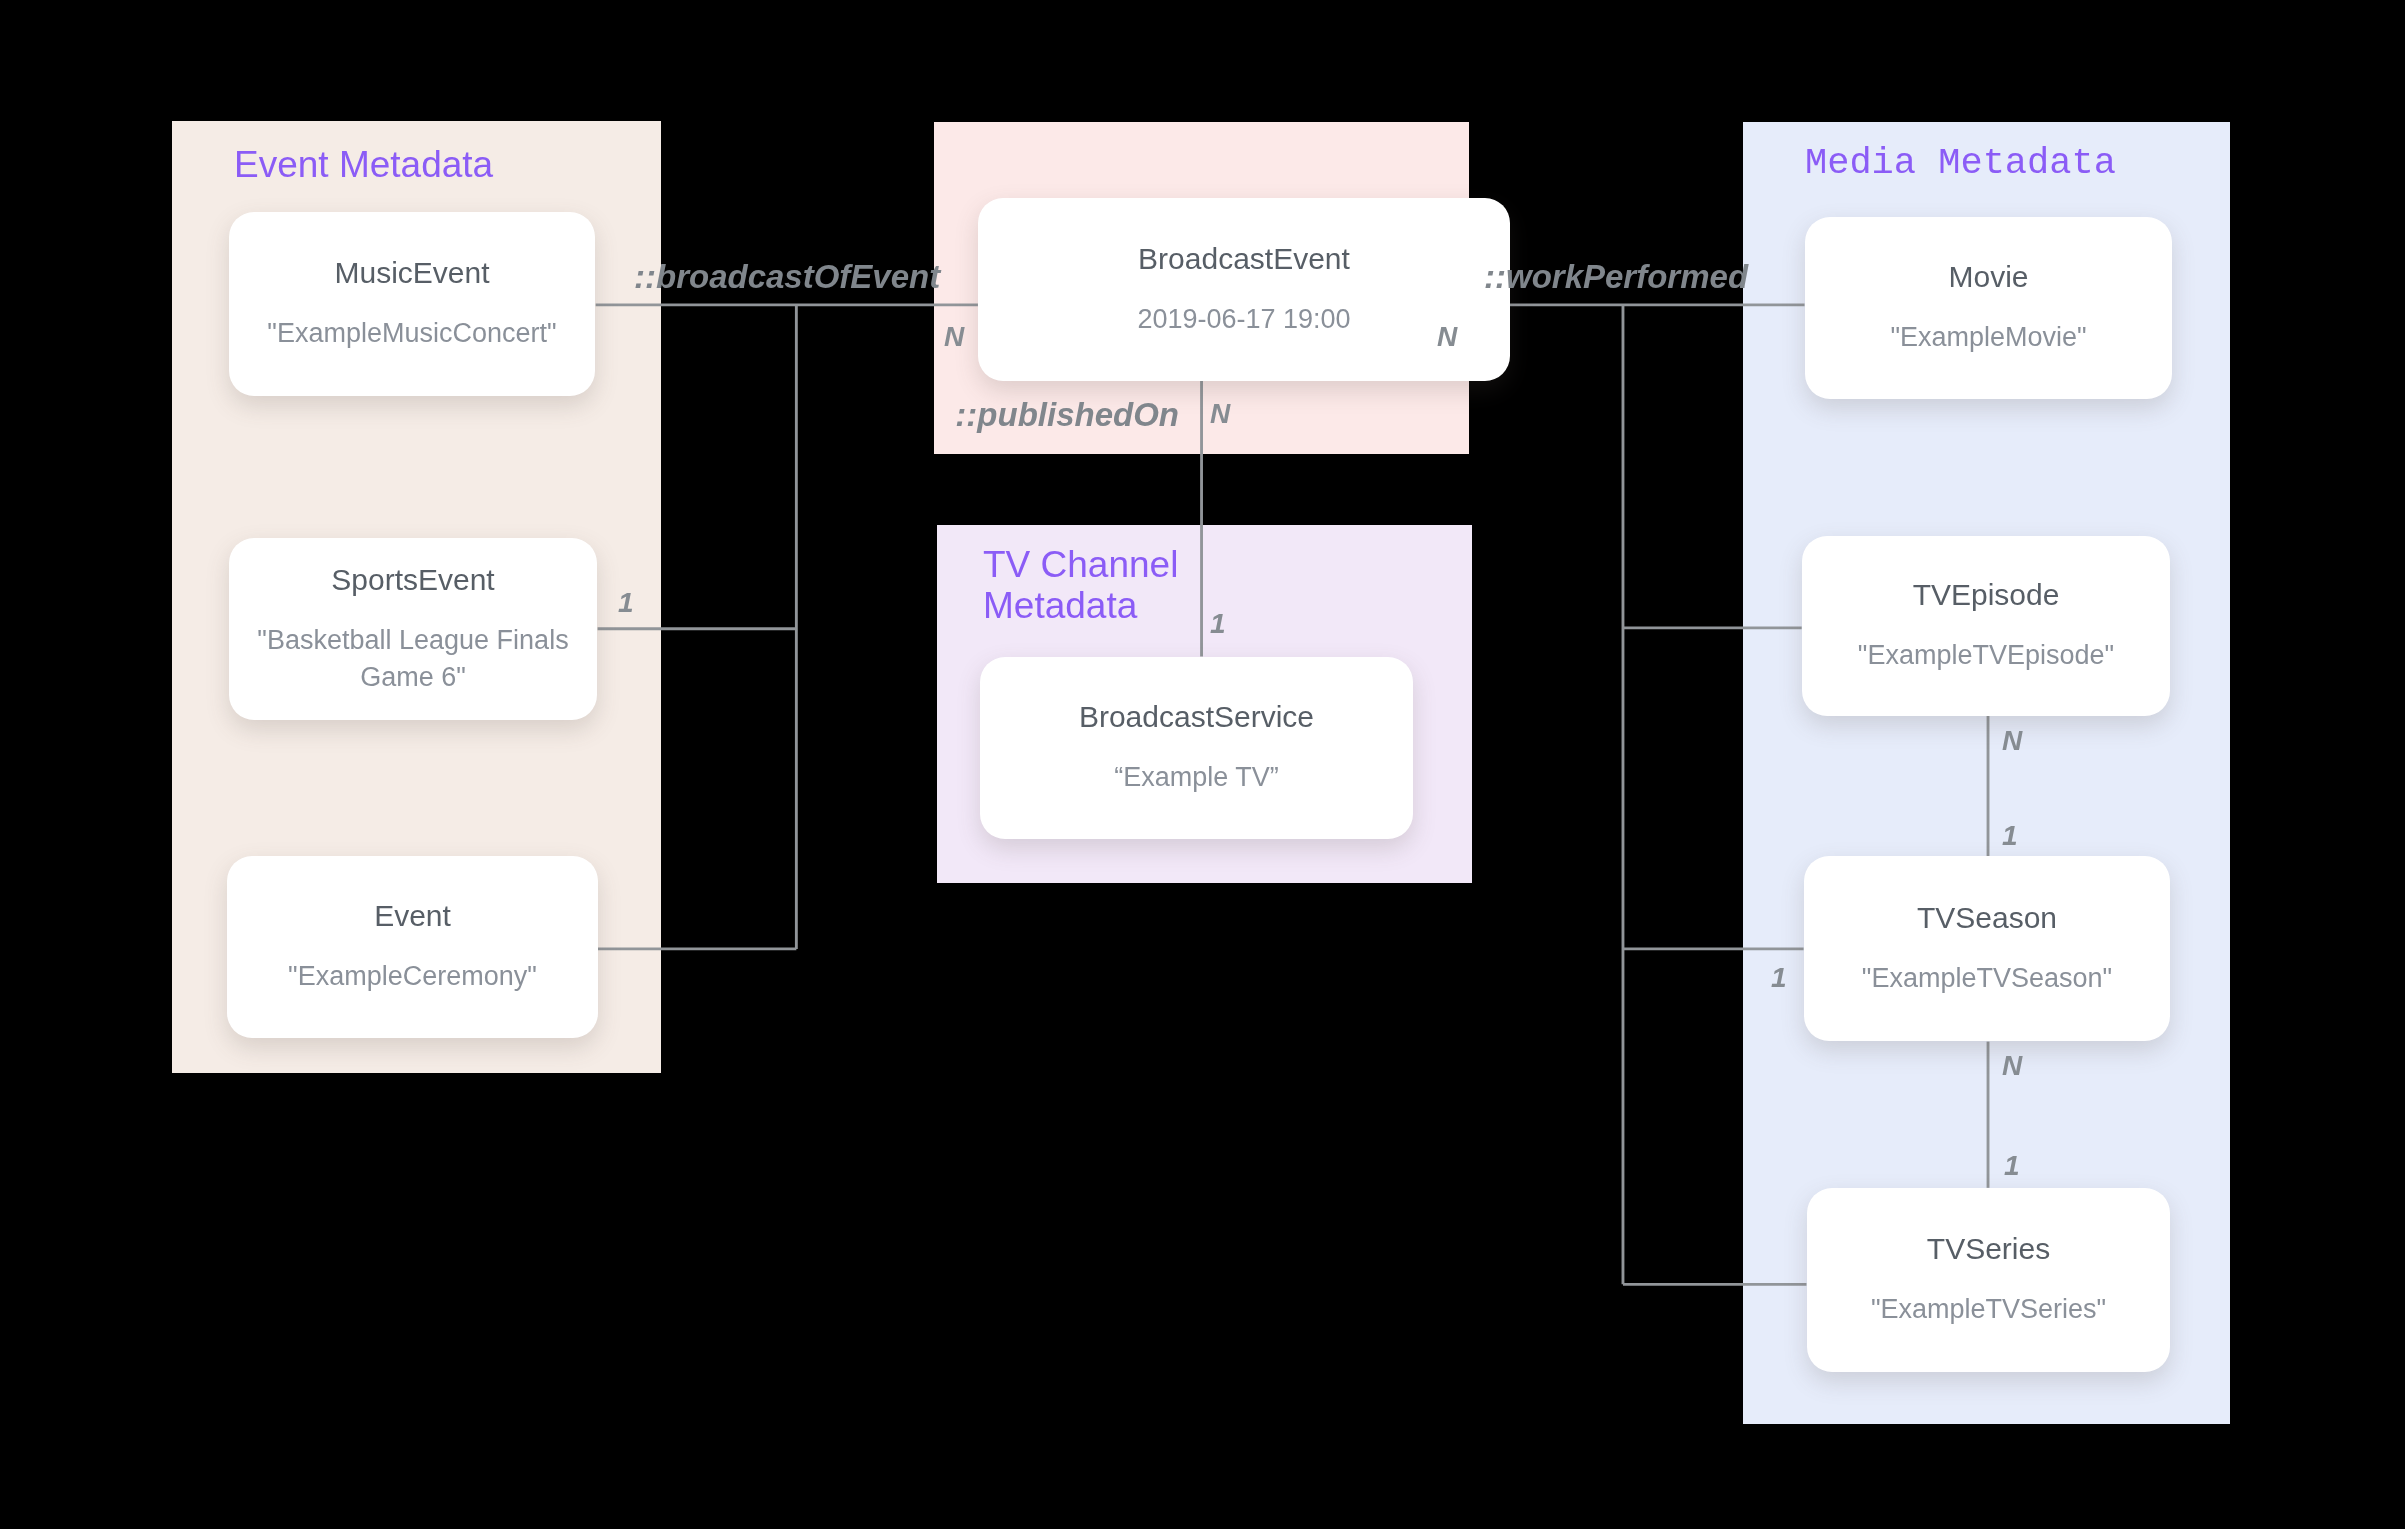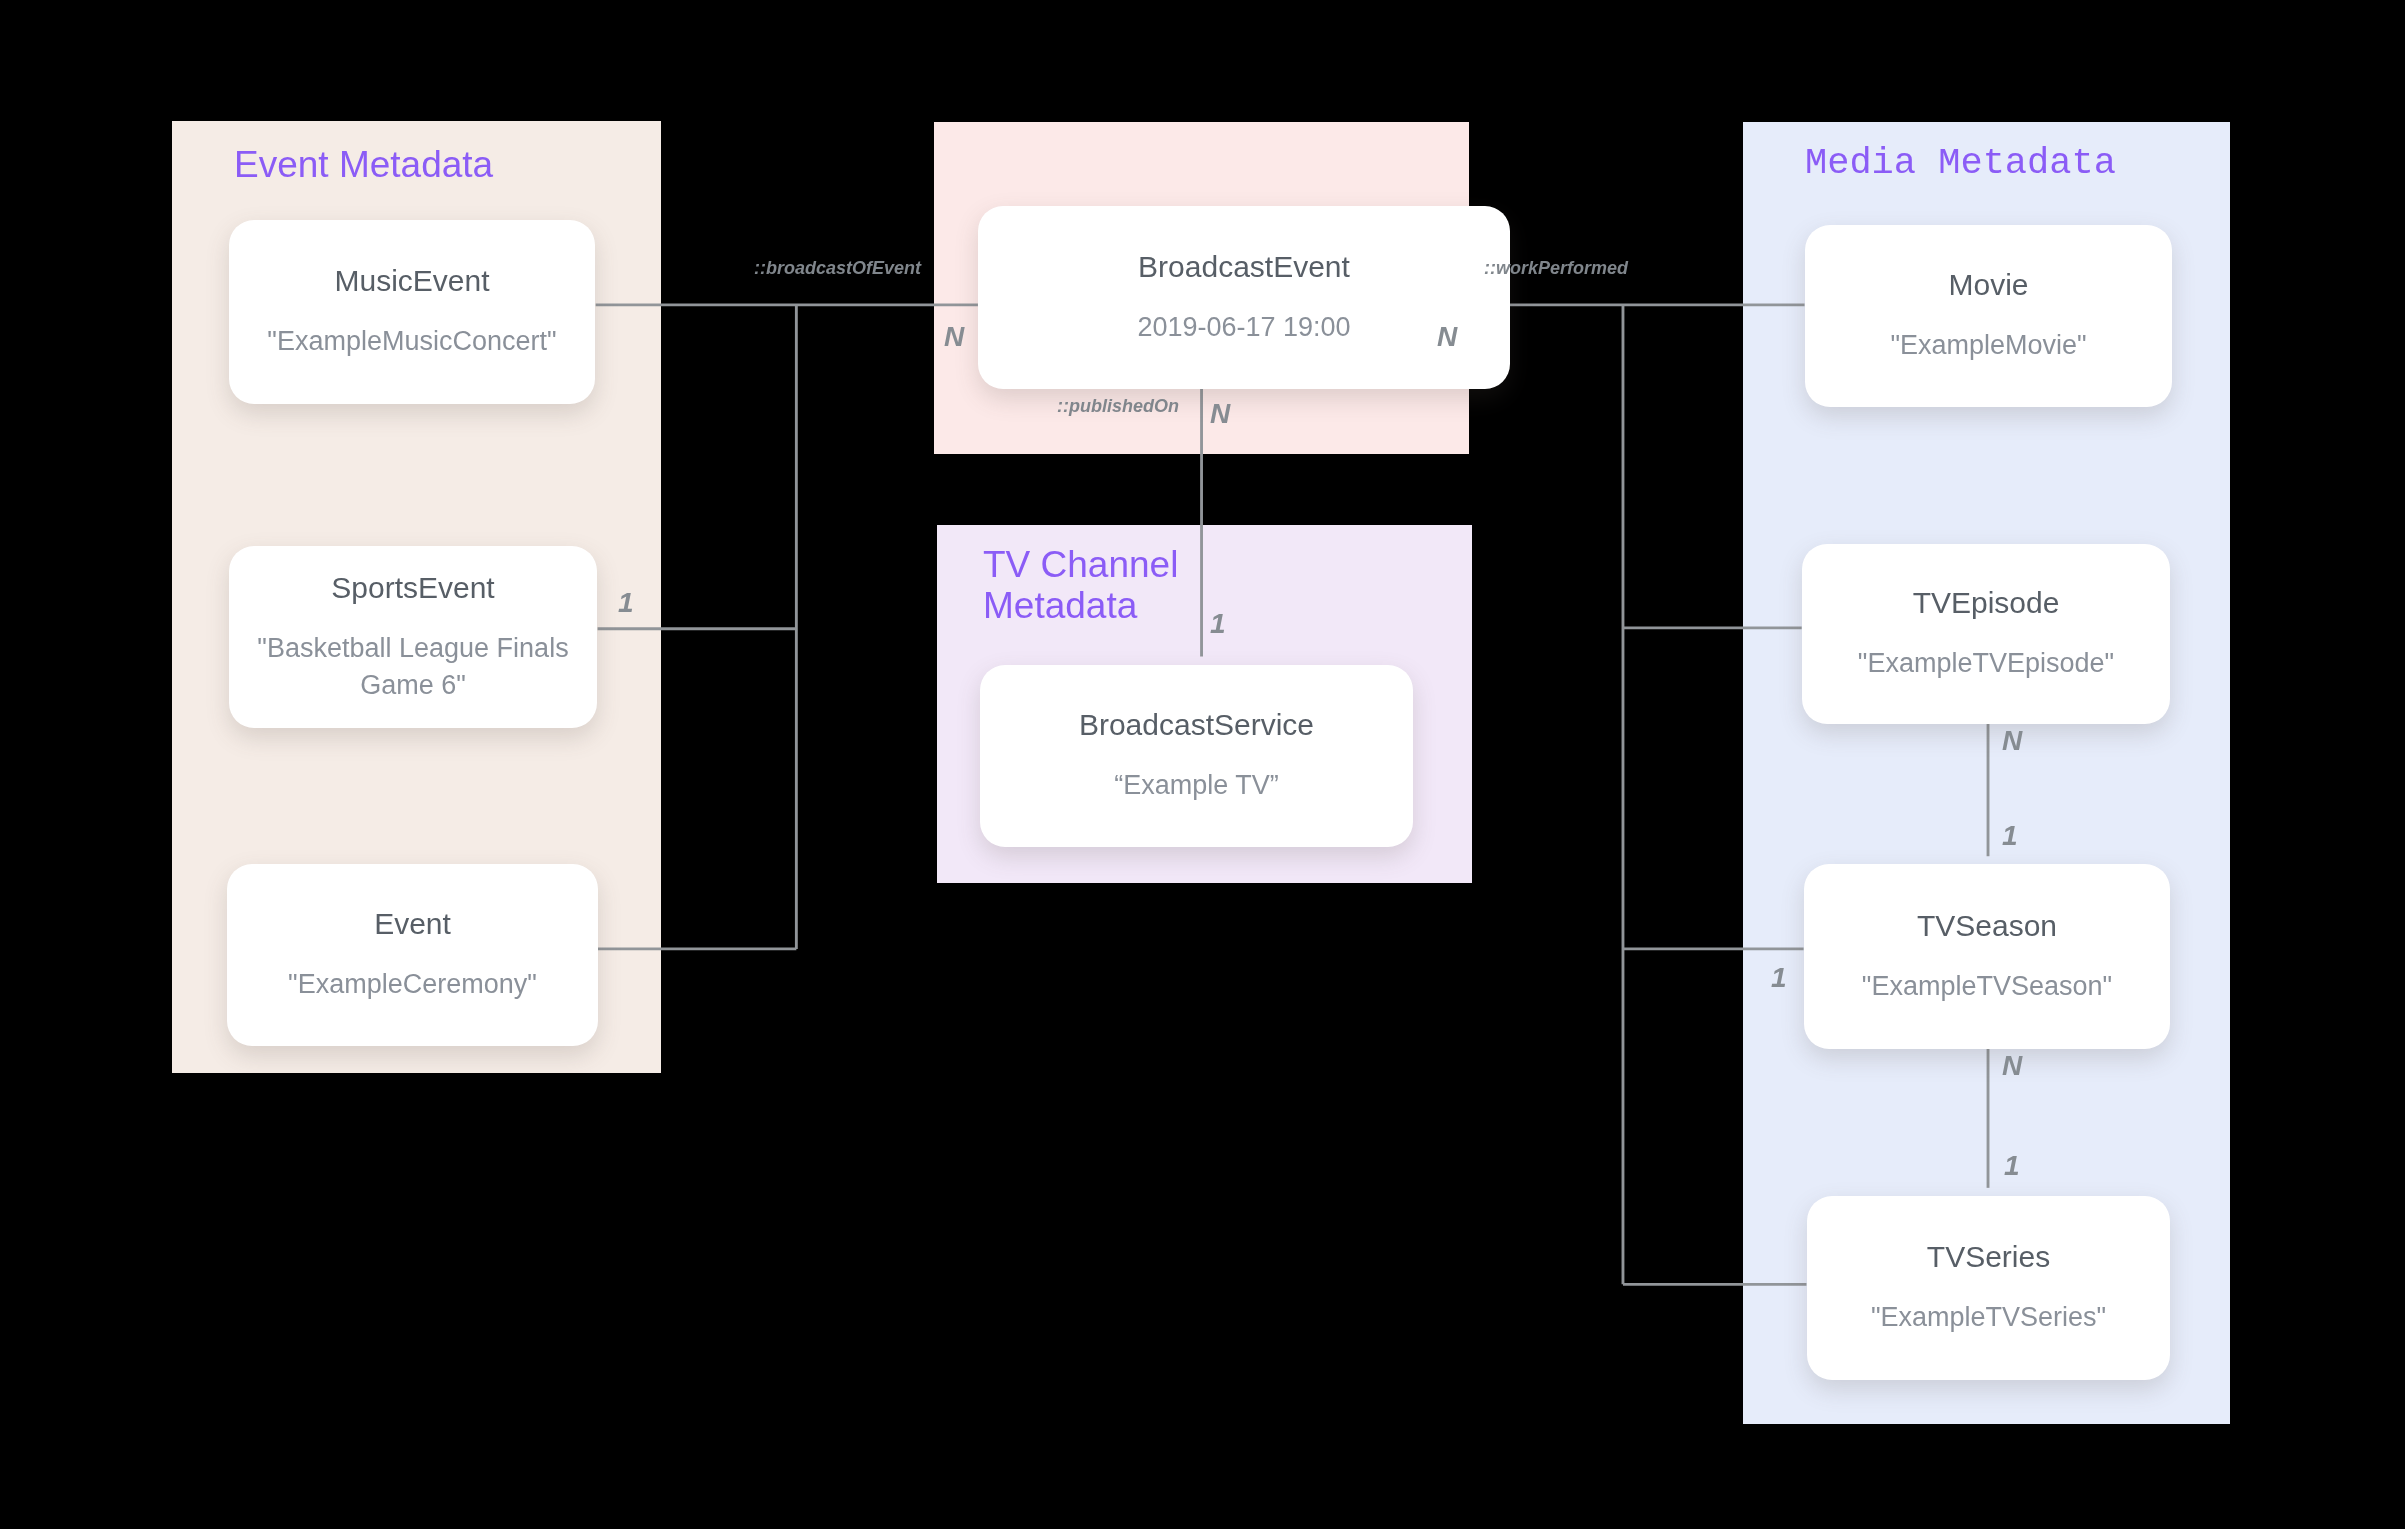--- a/index.html
+++ b/index.html
@@ -18,36 +18,36 @@
   #title-media{left:62px;top:21px;}
   #title-tvchannel{left:46px;top:19px;width:315px;}
 
   #lines{position:absolute;left:0;top:0;width:2405px;height:1529px;}
   #lines line{stroke:#919599;stroke-width:3;}
 
   .node{
     position:absolute;background:#ffffff;border-radius:25px;
     box-shadow:0 9.6px 23px rgba(90,80,70,0.18);
     display:flex;flex-direction:column;align-items:center;justify-content:center;
-    gap:25px;text-align:center;padding:0 27px;box-sizing:border-box;margin-top:8px;
+    gap:25px;text-align:center;padding:0 27px;box-sizing:border-box;
   }
   .node-name{font-size:30px;color:#575e66;}
   .node-value{font-size:27px;color:#8a9099;line-height:1.35;}
 
   #card-musicevent{left:229px;top:212px;width:366px;height:184px;}
   #card-sportsevent{left:229px;top:538px;width:368px;height:182px;}
   #card-event{left:227px;top:856px;width:371px;height:182px;text-align:right;}
   #card-broadcastevent{left:978px;top:198px;width:532px;height:183px;}
   #card-broadcastservice{left:980px;top:657px;width:433px;height:182px;}
   #card-movie{left:1805px;top:217px;width:367px;height:182px;text-align:center;}
   #card-tvepisode{left:1802px;top:536px;width:368px;height:180px;}
   #card-tvseason{left:1804px;top:856px;width:366px;height:185px;}
   #card-tvseries{left:1807px;top:1188px;width:363px;height:184px;}
 
-  .edge-label{position:absolute;font-size:18px;font-style:italic;font-weight:bold;color:#80868c;white-space:nowrap;}
+  .edge-label{position:absolute;font-size:33px;font-style:italic;font-weight:bold;color:#80868c;white-space:nowrap;}
   #label-broadcastofevent{left:634px;top:258px;width:287px;text-align:right;}
   #label-workperformed{left:1484px;top:258px;}
   #label-publishedon{left:892px;top:396px;width:287px;text-align:right;}
 
   .card-label{position:absolute;font-size:28px;font-style:italic;font-weight:600;color:#868c92;}
   #card0{left:944px;top:321px;}
   #card1{left:1437px;top:321px;}
   #card2{left:1210px;top:398px;}
   #card3{left:1210px;top:608px;}
   #card4{left:618px;top:587px;}

